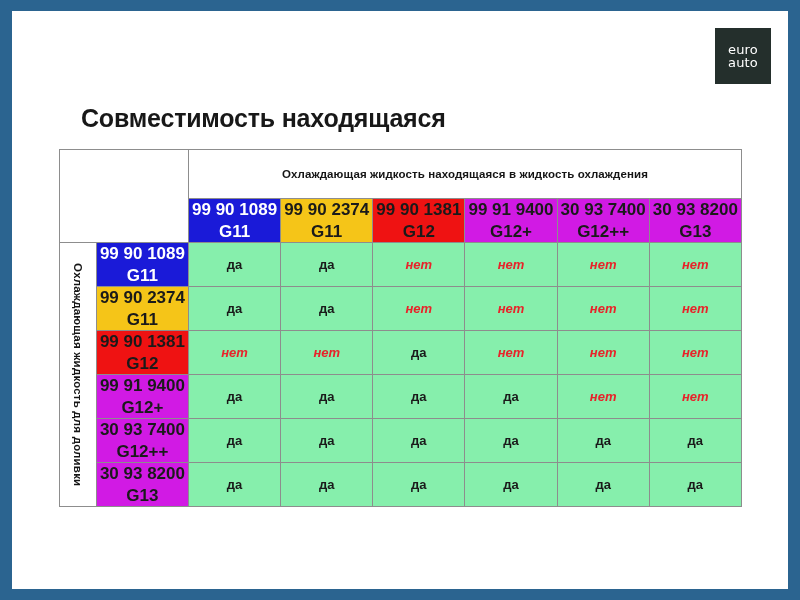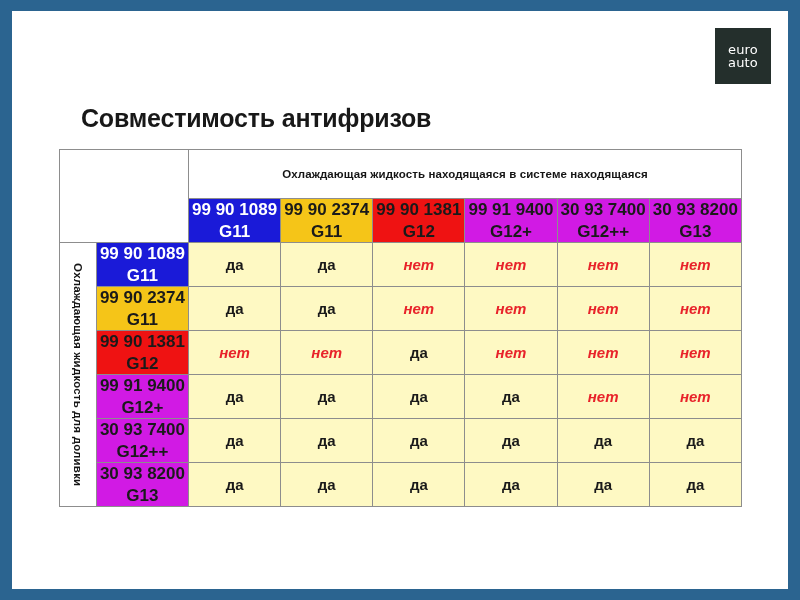--- a/index.html
+++ b/index.html
@@ -122,61 +122,61 @@
     font-size: 17px;
     line-height: 1.25;
     height: 43px;
     padding: 2px 1px;
   }
   .chip .code { display: block; }
   .chip .grade { display: block; }
 
   
   .val {
-    background: #fef9c3;
+    background: #86efac;
     height: 43px;
-    font-size: 15px;
+    font-size: 13px;
   }
   .val.yes { color: #1a1a1a; }
   .val.no  { color: #e8232a; font-style: italic; }
 
   
   col.c-axis { width: 34px; }
   col.c-name { width: 85px; }
   col.c-data { width: 85px; }
 </style>
 </head>
 <body>
 
 <div class="slide-frame">
   <div class="slide">
 
     <div class="logo">
       <span class="logo-line">euro</span>
       <span class="logo-line">auto</span>
     </div>
 
-    <div class="page-title">Совместимость антифризов</div>
+    <div class="page-title">Совместимость находящаяся</div>
 
     <div class="matrix-wrap">
       <table class="matrix">
         <colgroup>
           <col class="c-axis">
             <col class="c-name">
           <col class="c-data">
             <col class="c-data">
             <col class="c-data">
           <col class="c-data">
             <col class="c-data">
             <col class="c-data">
         </colgroup>
         <tbody id="matrix-body">
             <tr>
               <td class="corner-blank" colspan="2" rowspan="2"></td>
-              <td class="axis-col-head" colspan="6">Охлаждающая жидкость находящаяся в системе находящаяся</td>
+              <td class="axis-col-head" colspan="6">Охлаждающая жидкость находящаяся в жидкость охлаждения</td>
             </tr>
             <tr>
               <td class="chip" style="background: rgb(26, 26, 216); color: rgb(255, 255, 255);">
                 <span class="code">99 90 1089</span>
                 <span class="grade">G11</span>
               </td>
               <td class="chip" style="background: rgb(245, 197, 24); color: rgb(26, 26, 26);">
                 <span class="code">99 90 2374</span>
                 <span class="grade">G11</span>
               </td>

